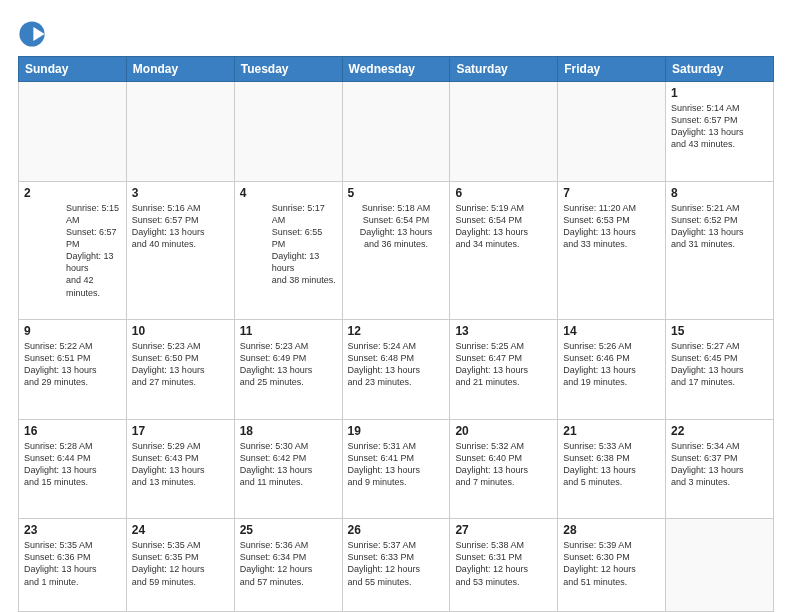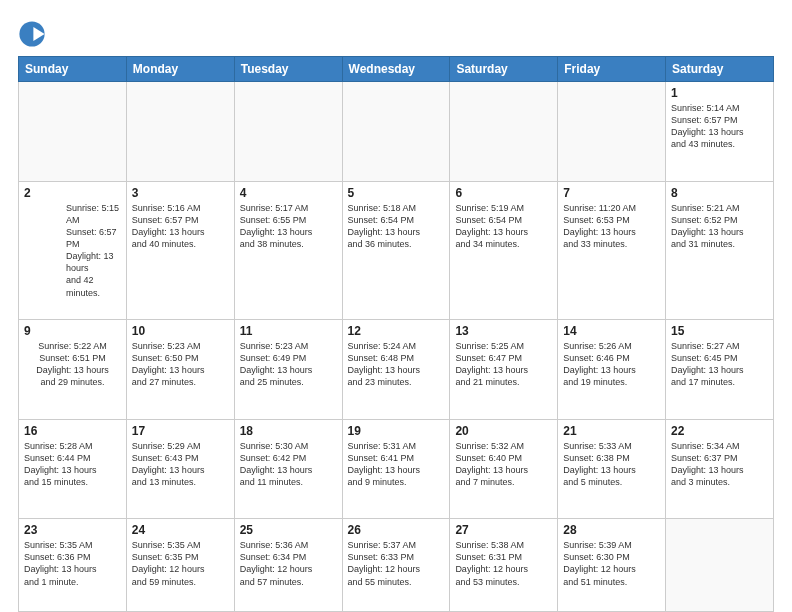--- a/index.html
+++ b/index.html
@@ -163,28 +163,28 @@
           </td>
           <td>
             <span class="day-num">3</span>
             <div class="day-info" style="white-space: pre-line;">Sunrise: 5:16 AM
 Sunset: 6:57 PM
 Daylight: 13 hours
 and 40 minutes.</div>
           </td>
           <td>
             <span class="day-num">4</span>
-            <div class="day-info" style="white-space: pre-line;">Sunrise: 5:17 AM
+            <div class="day-info" style="white-space: pre-line; margin-left: 32px;">Sunrise: 5:17 AM
 Sunset: 6:55 PM
 Daylight: 13 hours
 and 38 minutes.</div>
           </td>
           <td>
             <span class="day-num">5</span>
-            <div class="day-info" style="white-space: pre-line;">Sunrise: 5:18 AM
+            <div class="day-info" style="white-space: pre-line; text-align: center;">Sunrise: 5:18 AM
 Sunset: 6:54 PM
 Daylight: 13 hours
 and 36 minutes.</div>
           </td>
           <td>
             <span class="day-num">6</span>
             <div class="day-info" style="white-space: pre-line;">Sunrise: 5:19 AM
 Sunset: 6:54 PM
 Daylight: 13 hours
 and 34 minutes.</div>
@@ -200,21 +200,21 @@
             <span class="day-num">8</span>
             <div class="day-info" style="white-space: pre-line;">Sunrise: 5:21 AM
 Sunset: 6:52 PM
 Daylight: 13 hours
 and 31 minutes.</div>
           </td>
         </tr>
         <tr>
           <td>
             <span class="day-num">9</span>
-            <div class="day-info" style="white-space: pre-line; text-align: center;">Sunrise: 5:22 AM
+            <div class="day-info" style="white-space: pre-line;">Sunrise: 5:22 AM
 Sunset: 6:51 PM
 Daylight: 13 hours
 and 29 minutes.</div>
           </td>
           <td>
             <span class="day-num">10</span>
             <div class="day-info" style="white-space: pre-line;">Sunrise: 5:23 AM
 Sunset: 6:50 PM
 Daylight: 13 hours
 and 27 minutes.</div>

